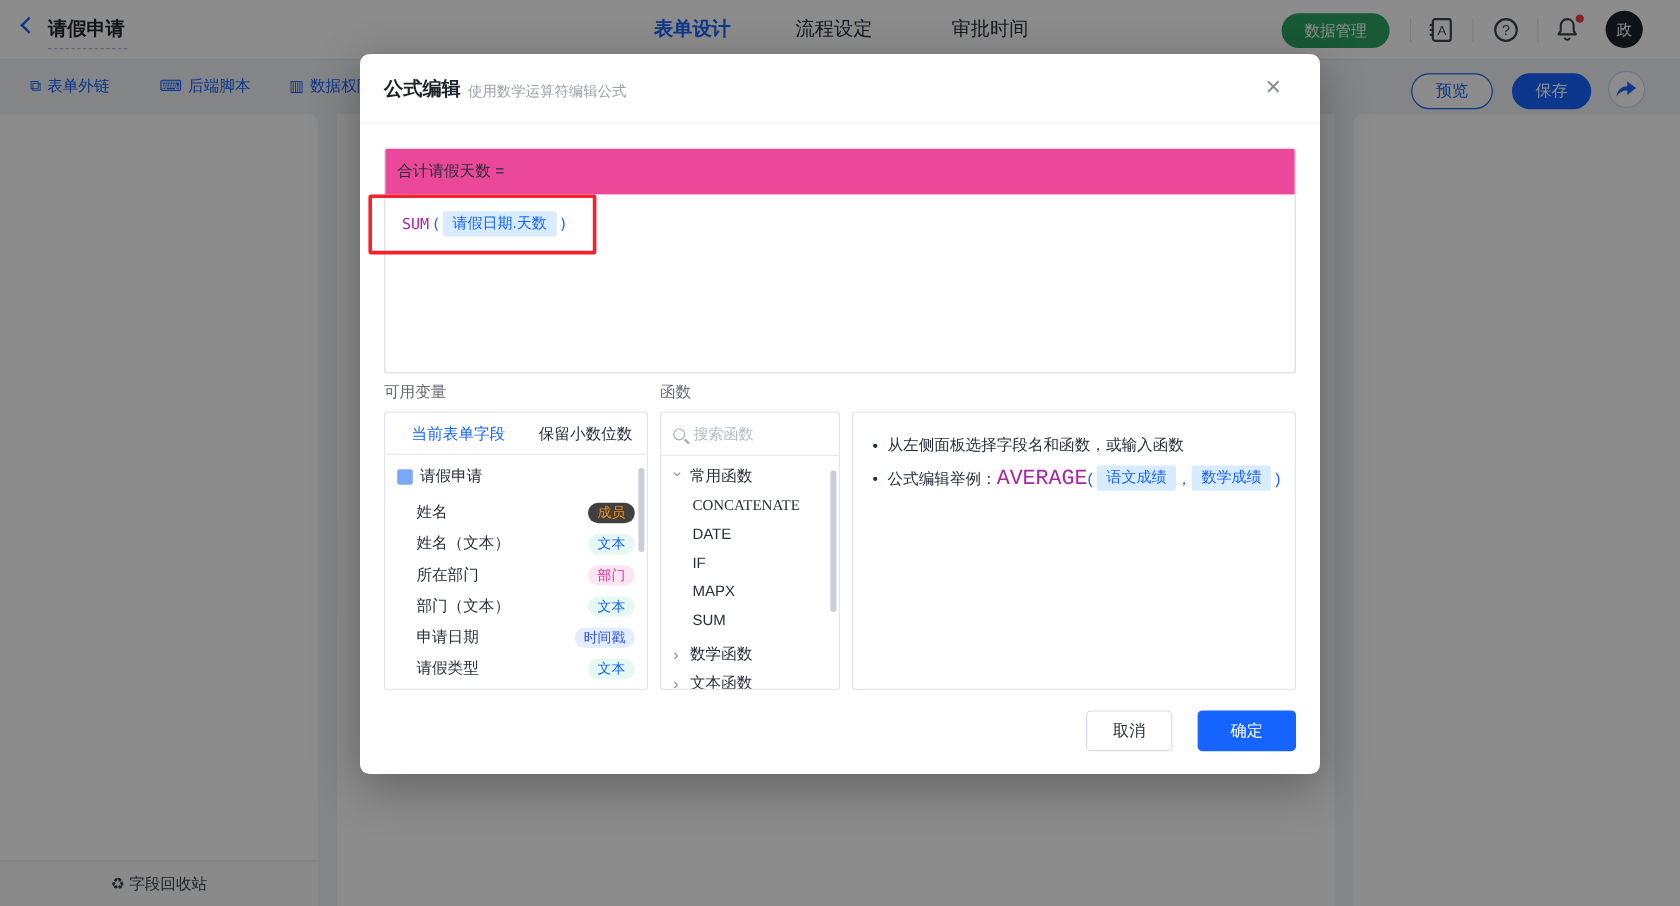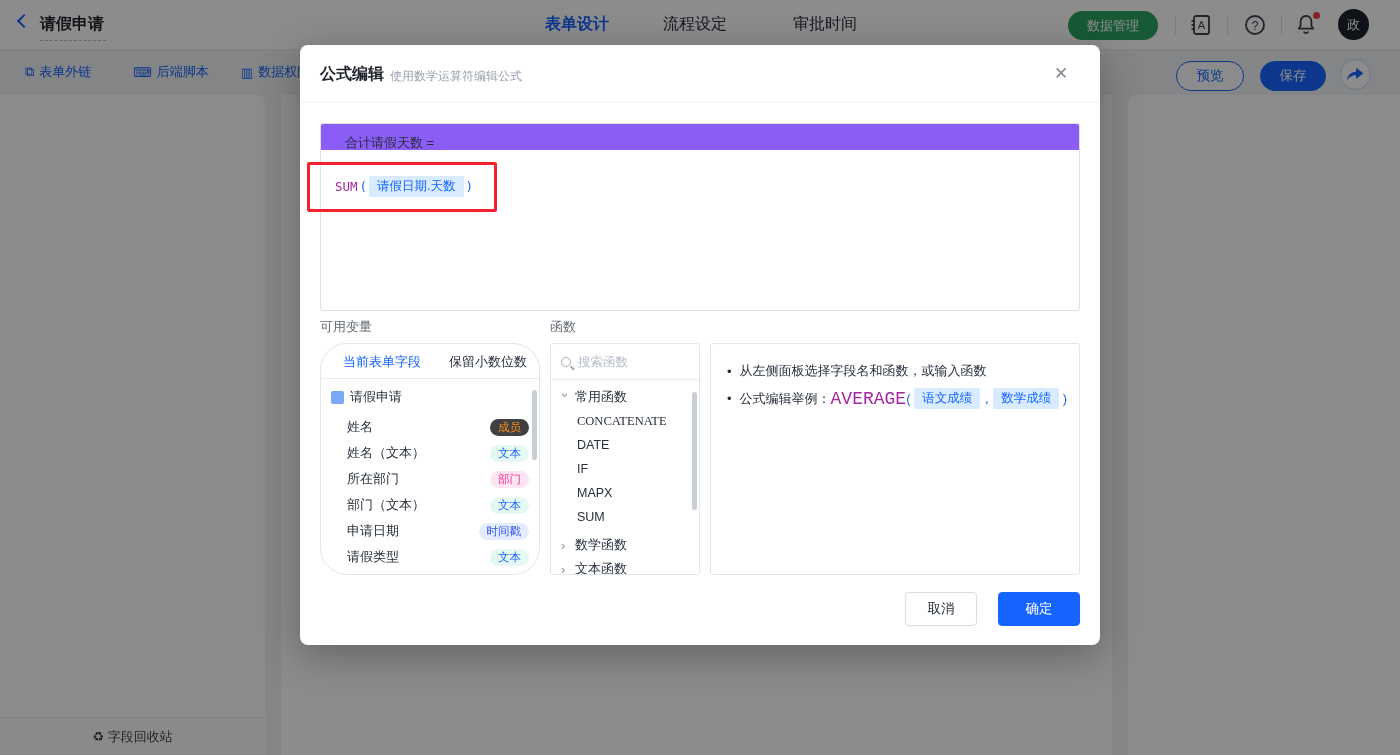--- a/index.html
+++ b/index.html
@@ -73,21 +73,21 @@
   .rp-thumb { left:1387px; top:338px; width:6px; height:372px; background:#c1c5cd; border-radius:3px; }
 
   
   .mask { left:0; top:0; width:1400px; height:755px; background:rgba(0,0,0,0.45); z-index:50; }
   .modal { left:300px; top:45px; width:800px; height:600px; background:#fff; border-radius:8px; box-shadow:0 10px 40px rgba(0,0,0,.3); z-index:100; }
   .m-title { left:20px; top:19px; font-size:16px; font-weight:bold; color:#1d2129; }
   .m-sub { left:90px; top:23px; font-size:12px; color:#9aa0ab; }
   .m-close { left:754px; top:18px; font-size:17px; color:#868d99; cursor:pointer; }
   .m-hdr-line { left:0; top:57px; width:800px; border-bottom:1px solid #f0f1f3; }
   .editor { left:20px; top:78px; width:760px; height:188px; border:1px solid #dde0e6; border-radius:3px; overflow:hidden; }
-  .editor-bar { left:0; top:0; width:758px; height:26px; background:#8b5cf6; font-size:13px; color:#272e3b; line-height:38px; padding-left:24px; }
+  .editor-bar { left:0; top:0; width:758px; height:38px; background:#ec4899; font-size:13px; color:#272e3b; line-height:38px; padding-left:10px; }
   .formula-line { left:14px; top:52px; font-family:"DejaVu Sans Mono",monospace; font-size:12.5px; display:flex; align-items:center; gap:2px; }
   .fn-name { color:#a626a4; }
   .fn-paren { color:#1664ff; }
   .token { background:#d8ebff; color:#1664ff; border-radius:2px; padding:2px 8px; font-size:12.5px; font-family:"Liberation Sans",sans-serif; cursor:pointer; }
   .annotation-red { left:7px; top:117px; width:190px; height:50px; border:3px solid #f5222d; border-radius:2px; z-index:5; pointer-events:none; }
   .panel-label { top:273px; font-size:13px; color:#646a73; }
   .mpanel { top:298px; border:1px solid #e2e5ea; border-radius:3px; background:#fff; overflow:hidden; }
   .vp-tab { top:9px; font-size:13px; color:#272e3b; cursor:pointer; }
   .vp-tab.active { color:#1664ff; }
   .vp-tabline { left:0; top:34px; width:100%; border-bottom:1px solid #e8eaef; }
@@ -332,21 +332,21 @@
         <span class="fn-paren">(</span>
         <span class="token">请假日期.天数</span>
         <span class="fn-paren">)</span>
       </div>
     </div>
     <div class="abs annotation-red"></div>
 
     <span class="abs panel-label" style="left:20px;">可用变量</span>
     <span class="abs panel-label" style="left:250px;">函数</span>
 
-    <div class="abs mpanel" style="left:20px;width:220px;height:232px;border-radius:27px;">
+    <div class="abs mpanel" style="left:20px;width:220px;height:232px;">
       <span class="abs vp-tab active" style="left:22px;">当前表单字段</span>
       <span class="abs vp-tab" style="left:128px;">保留小数位数</span>
       <div class="abs vp-tabline"></div>
       <div class="abs tree-root">
         <span class="doc-ic"></span>
         <span>请假申请</span>
       </div>
       <div class="abs tree-row" style="top:70px;">
           <span>姓名</span>
           <span class="badge member">成员</span>

